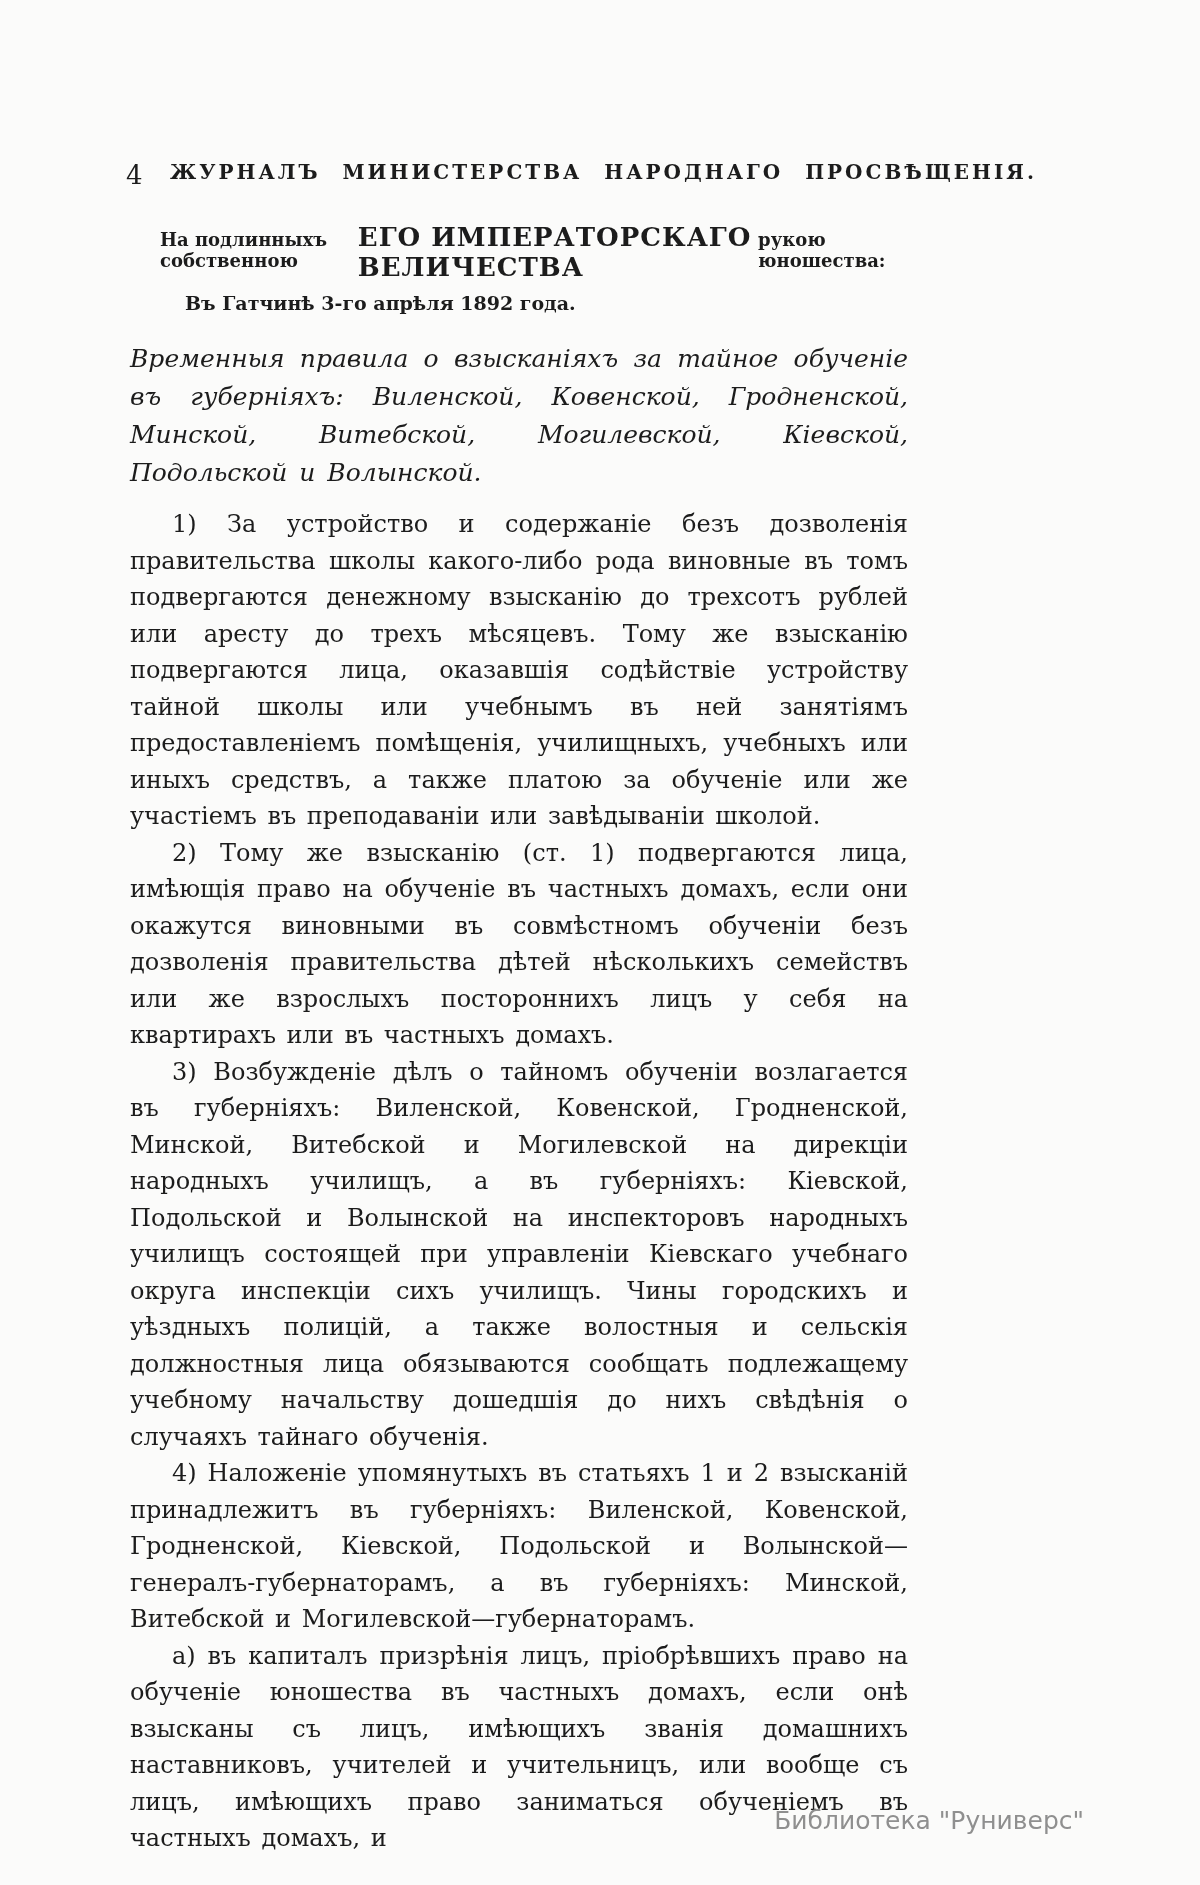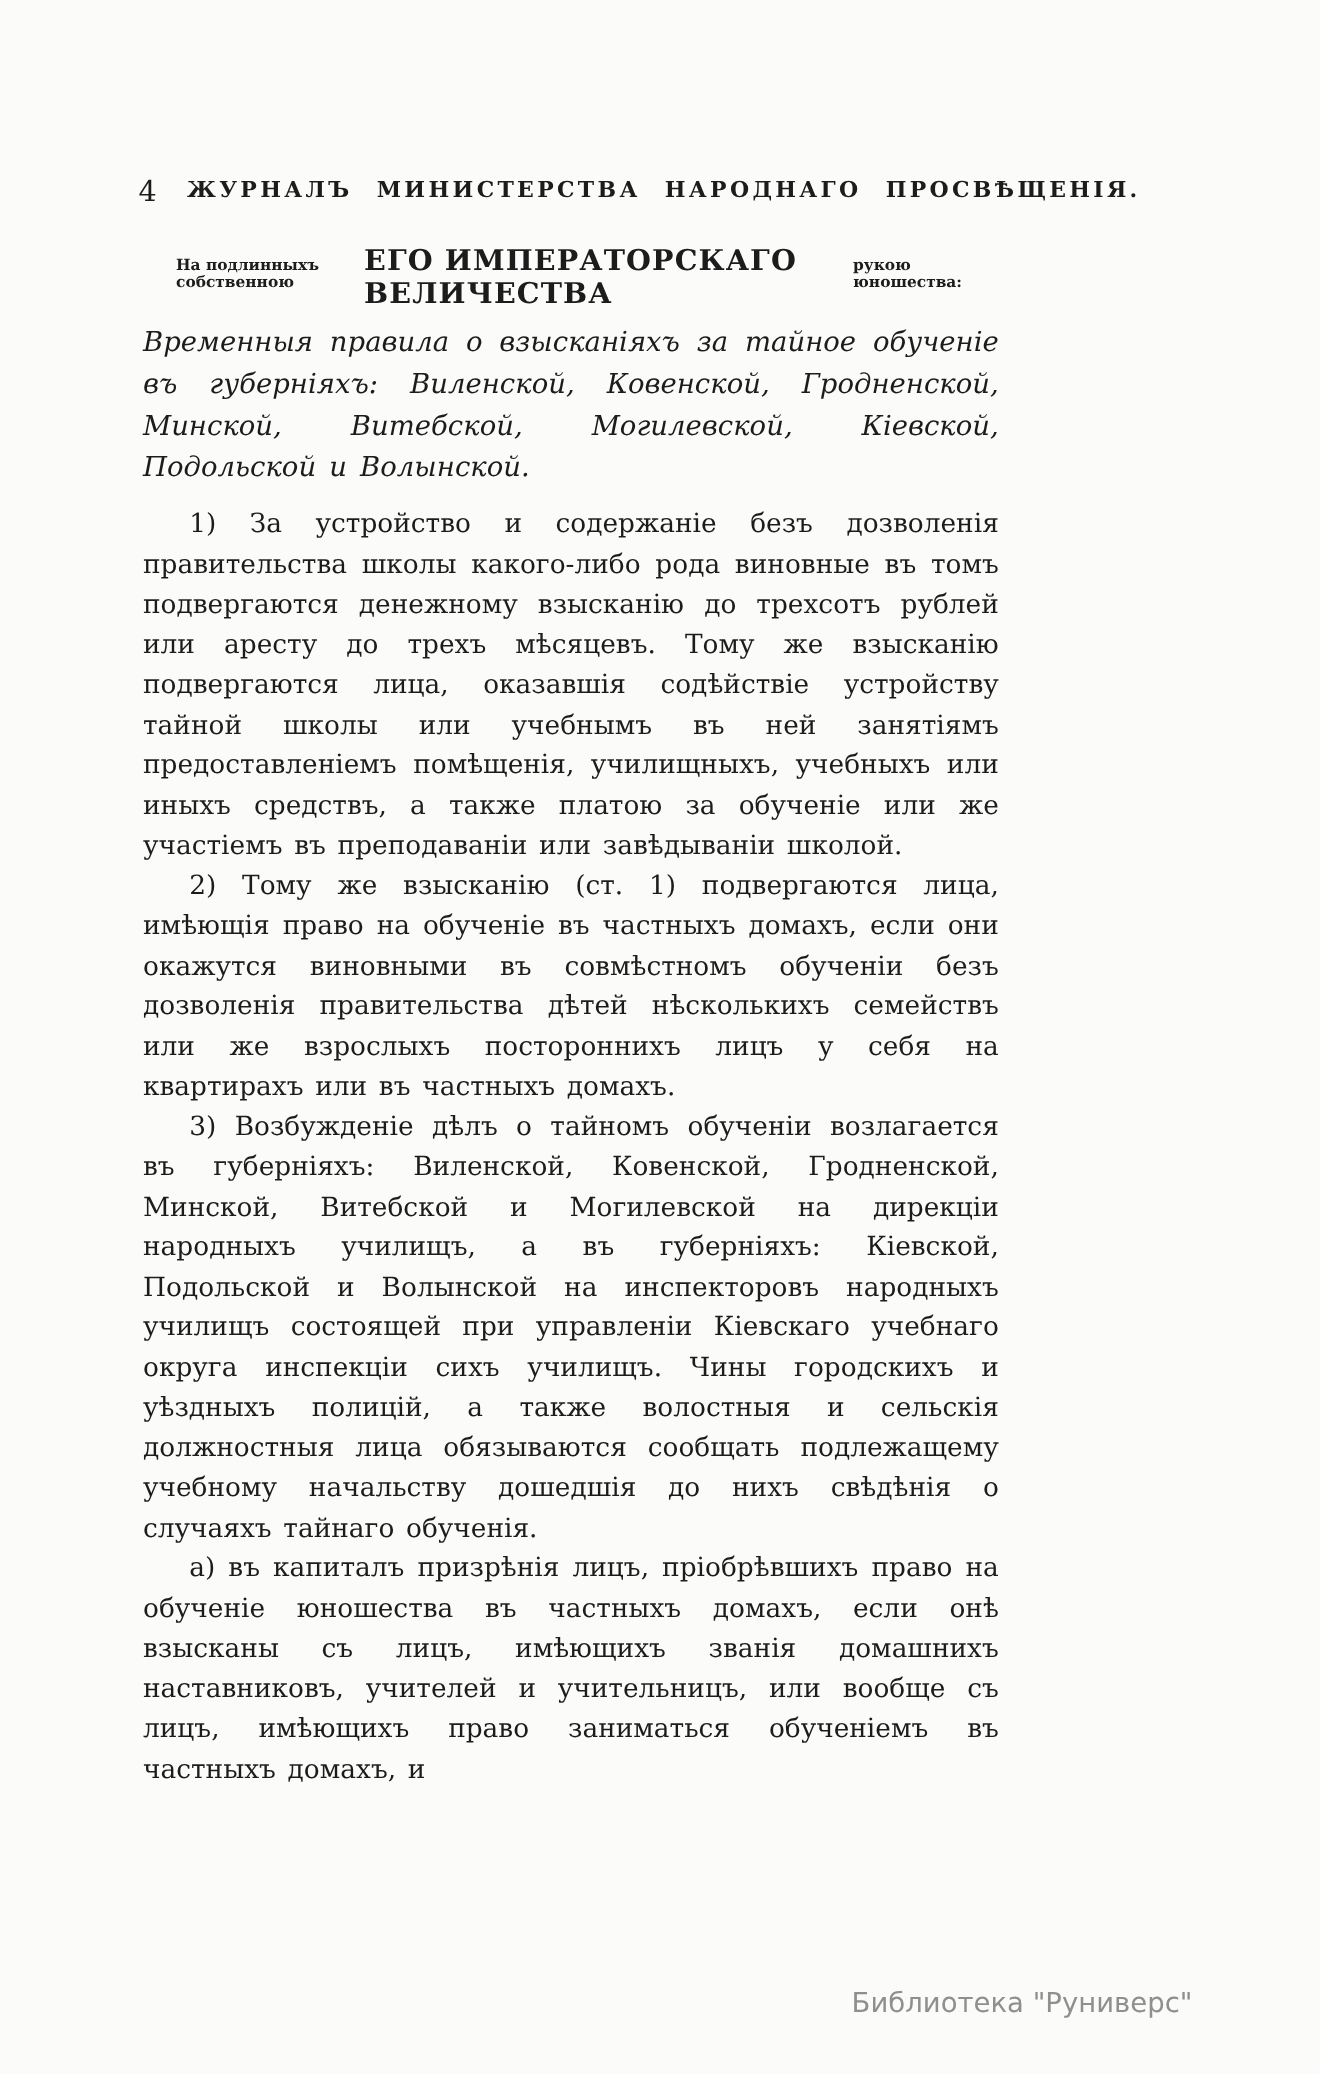--- a/index.html
+++ b/index.html
@@ -40,21 +40,21 @@
     white-space: nowrap;
   }
   
   .imperial-line {
     display: flex;
     justify-content: space-between;
     align-items: baseline;
     padding: 0 22px 0 30px;
     margin-bottom: 10px;
   }
-  .imperial-line .small { font-size: 14px; font-weight: bold; }
+  .imperial-line .small { font-size: 18px; font-weight: bold; }
   .imperial-line .majesty { font-size: 26px; font-weight: bold; letter-spacing: 1px; }
   .resolution {
     text-align: right;
     padding-right: 86px;
     font-size: 25px;
     font-weight: bold;
     font-style: italic;
     letter-spacing: 4px;
     word-spacing: 16px;
     margin-bottom: 8px;
@@ -104,27 +104,29 @@
       <div class="running-title">ЖУРНАЛЪ МИНИСТЕРСТВА НАРОДНАГО ПРОСВѢЩЕНІЯ.</div>
     </div>
 
     <div class="imperial-line">
       <span class="small">На подлинныхъ собственною</span>
       <span class="majesty">ЕГО ИМПЕРАТОРСКАГО ВЕЛИЧЕСТВА</span>
       <span class="small">рукою юношества:</span>
     </div>
 
 
+    <div class="dateline">Въ Гатчинѣ 3-го апрѣля 1892 года.</div>
 
     <div class="decree-title">Временныя правила о взысканіяхъ за тайное обученіе въ губерніяхъ: Виленской, Ковенской, Гродненской, Минской, Витебской, Могилевской, Кіевской, Подольской и Волынской.</div>
 
     <div class="body-text">
       <p>1) За устройство и содержаніе безъ дозволенія правительства школы какого-либо рода виновные въ томъ подвергаются денежному взысканію до трехсотъ рублей или аресту до трехъ мѣсяцевъ. Тому же взысканію подвергаются лица, оказавшія содѣйствіе устройству тайной школы или учебнымъ въ ней занятіямъ предоставленіемъ помѣщенія, училищныхъ, учебныхъ или иныхъ средствъ, а также платою за обученіе или же участіемъ въ преподаваніи или завѣдываніи школой.</p>
       <p>2) Тому же взысканію (ст. 1) подвергаются лица, имѣющія право на обученіе въ частныхъ домахъ, если они окажутся виновными въ совмѣстномъ обученіи безъ дозволенія правительства дѣтей нѣсколькихъ семействъ или же взрослыхъ постороннихъ лицъ у себя на квартирахъ или въ частныхъ домахъ.</p>
       <p>3) Возбужденіе дѣлъ о тайномъ обученіи возлагается въ губерніяхъ: Виленской, Ковенской, Гродненской, Минской, Витебской и Могилевской на дирекціи народныхъ училищъ, а въ губерніяхъ: Кіевской, Подольской и Волынской на инспекторовъ народныхъ училищъ состоящей при управленіи Кіевскаго учебнаго округа инспекціи сихъ училищъ. Чины городскихъ и уѣздныхъ полицій, а также волостныя и сельскія должностныя лица обязываются сообщать подлежащему учебному начальству дошедшія до нихъ свѣдѣнія о случаяхъ тайнаго обученія.</p>
+      <p>4) Наложеніе упомянутыхъ въ статьяхъ 1 и 2 взысканій принадлежитъ въ губерніяхъ: Виленской, Ковенской, Гродненской, Кіевской, Подольской и Волынской—генералъ-губернаторамъ, а въ губерніяхъ: Минской, Витебской и Могилевской—губернаторамъ.</p>
       <p>а) въ капиталъ призрѣнія лицъ, пріобрѣвшихъ право на обученіе юношества въ частныхъ домахъ, если онѣ взысканы съ лицъ, имѣющихъ званія домашнихъ наставниковъ, учителей и учительницъ, или вообще съ лицъ, имѣющихъ право заниматься обученіемъ въ частныхъ домахъ, и</p>
 
     </div>
 
   </div>
 
   <div class="watermark">Библиотека "Руниверс"</div>
 </div>
 
 </body></html>

